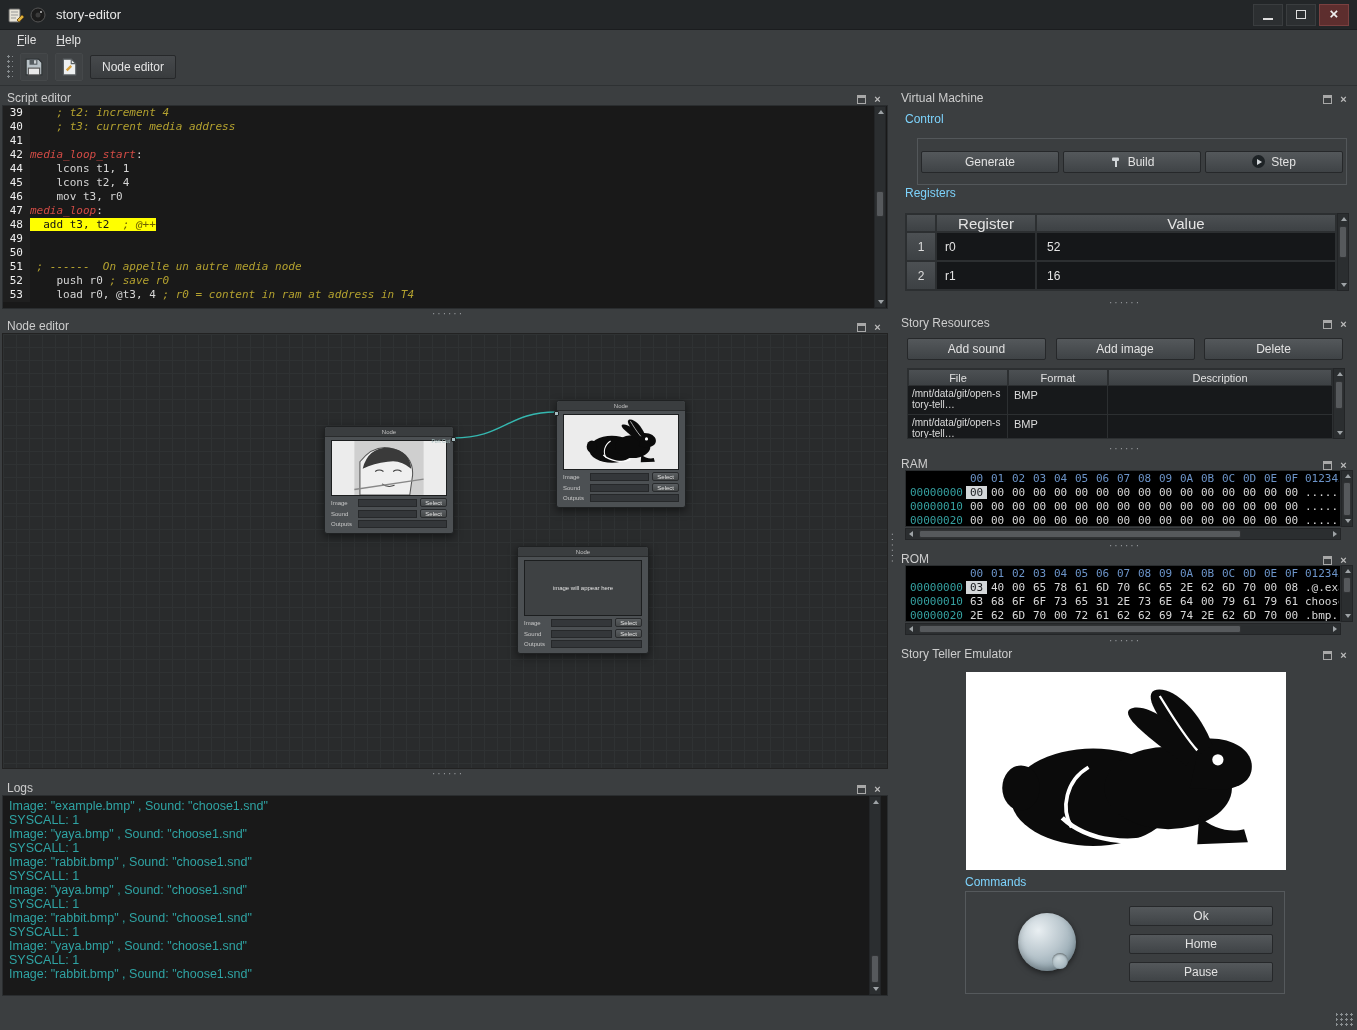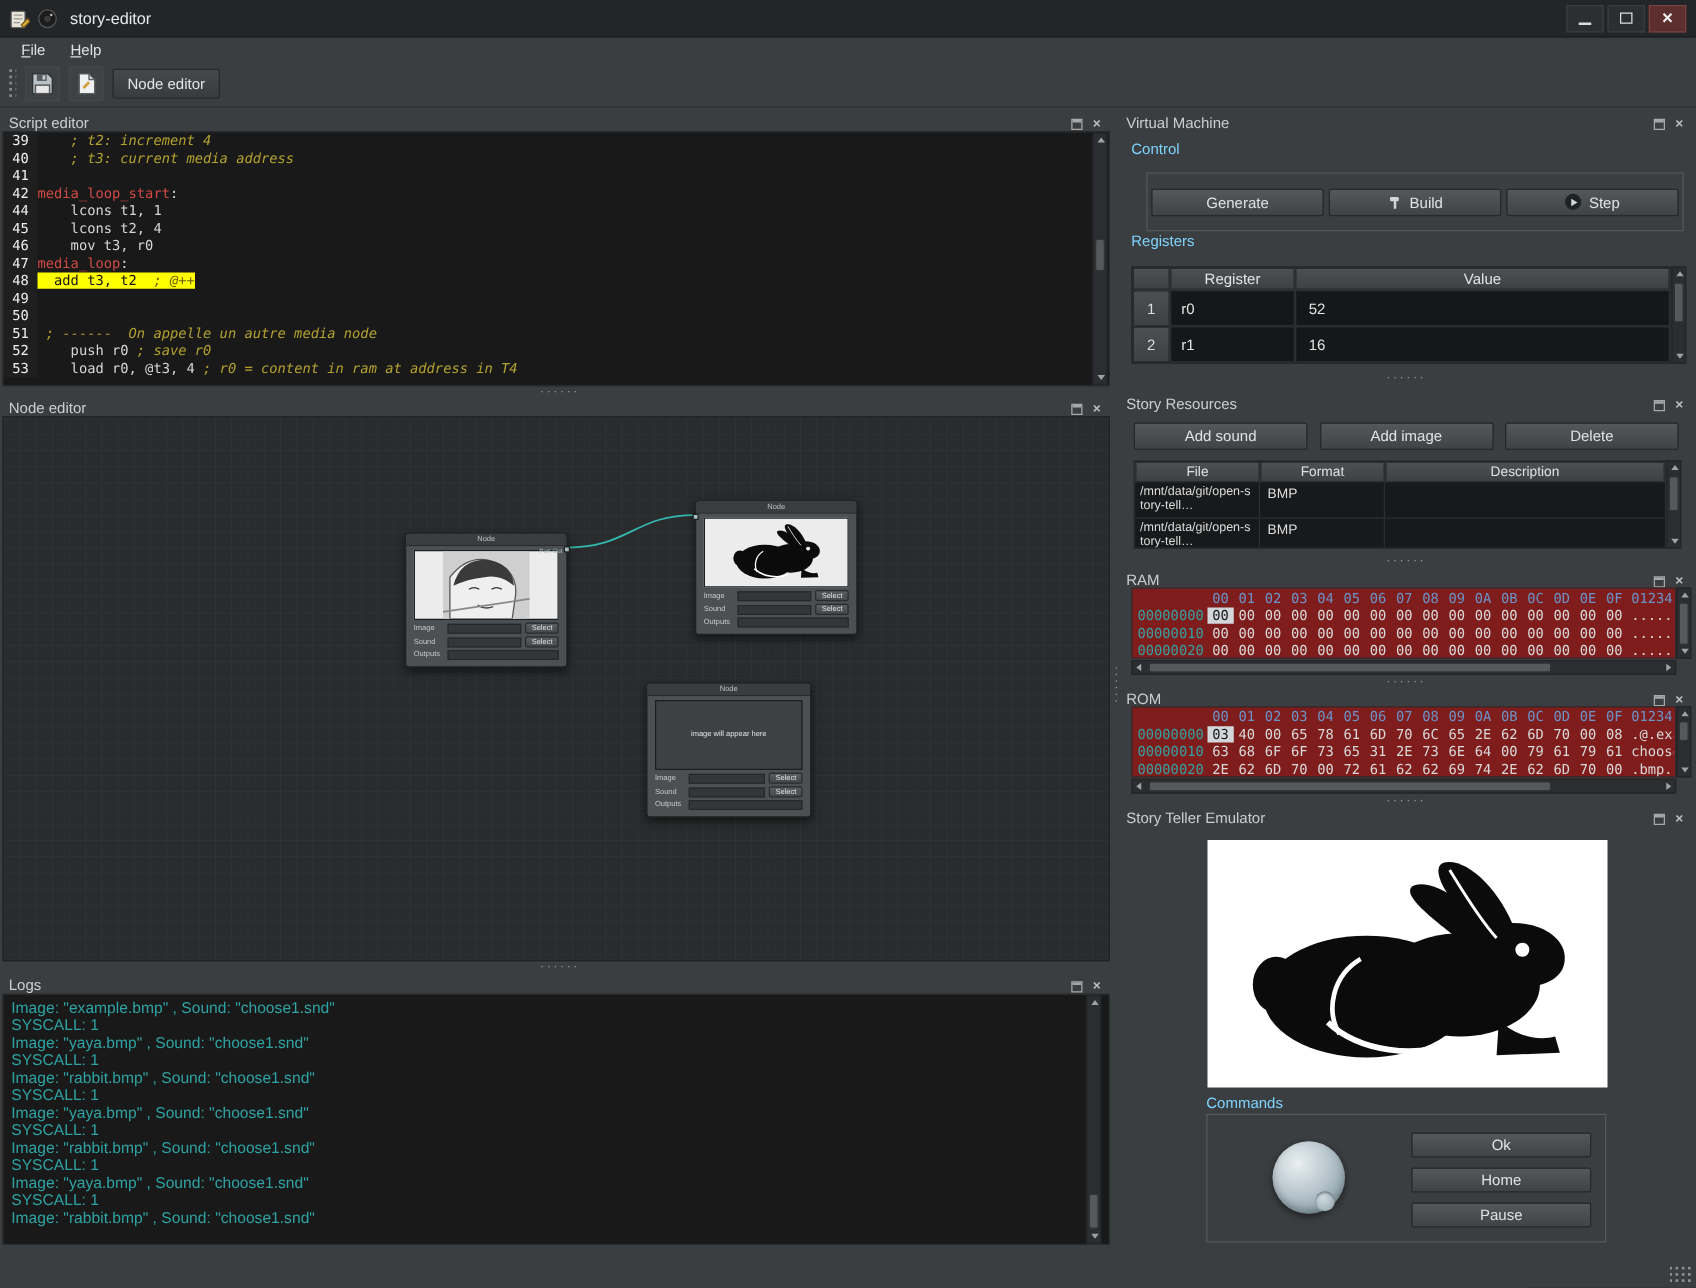--- a/index.html
+++ b/index.html
@@ -44,21 +44,21 @@
   .step-ic{width:13px;height:13px;border-radius:50%;background:#1e2326;display:inline-flex;align-items:center;justify-content:center;margin-right:6px}
   .step-ic::after{content:"";border-left:5px solid #d2d6d9;border-top:3px solid transparent;border-bottom:3px solid transparent;margin-left:1px}
   .build-ic{margin-right:6px;display:inline-flex}
 
   
   #script-body{position:absolute;left:2px;top:105px;width:886px;height:204px;background:#191919;border:1px solid #2a2d2f;overflow:hidden;font-family:"DejaVu Sans Mono",monospace;font-size:11px;line-height:14px}
   .code-line{display:flex;white-space:pre;height:14px}
   .gutter-num{width:27px;min-width:27px;text-align:right;padding-right:7px;color:#f0f0f0;background:#1f1f1f}
   .code-content{white-space:pre}
   .tok-comment{color:#b3a12f;font-style:italic}
-  .tok-label{color:#d14b45;}
+  .tok-label{color:#d14b45;font-style:italic}
   .tok-code{color:#d6d6d6}
   .code-content.hl .tok-code{background:#ffff00;color:#141414;font-style:normal}
   .code-content.hl .tok-comment{background:#ffff00;color:#6e6000}
 
   
   .vscroll{position:absolute;width:12px;background:#2b2e30;border:1px solid #232527}
   .vthumb{position:absolute;left:1px;width:8px;background:#56595c;border:1px solid #303234;border-radius:2px}
   .hscroll{position:absolute;height:12px;background:#2b2e30;border:1px solid #232527}
   .hthumb{position:absolute;top:1px;height:8px;background:#56595c;border:1px solid #303234;border-radius:2px}
   .arr{position:absolute;width:0;height:0}
@@ -88,37 +88,37 @@
   
   #vm-control-box{position:absolute;left:917px;top:138px;width:430px;height:47px;border:1px solid #53575a;display:flex;align-items:center;justify-content:space-between;padding:0 3px}
   #vm-control-box .btn{width:138px}
   .grp-label{position:absolute;font-size:12px;color:#7dd3fc}
   #reg-table{position:absolute;left:905px;top:213px;width:432px;border:1px solid #2c2f31;background:#151719;font-size:12px}
   .reg-row{display:flex;height:29px}
   .reg-row.reg-head{height:18px}
   .reg-idx{width:30px;display:flex;align-items:center;justify-content:center;background:linear-gradient(#4c5053,#3d4144);border:1px solid #2c2f31;color:#ddd}
   .reg-name{width:100px;display:flex;align-items:center;padding-left:8px;border:1px solid #2c2f31;color:#e4e4e4}
   .reg-val{flex:1;display:flex;align-items:center;padding-left:10px;border:1px solid #2c2f31;color:#e4e4e4}
-  .reg-head .reg-name,.reg-head .reg-val{background:linear-gradient(#4c5053,#3d4144);justify-content:center;padding-left:0;font-size:12px}
+  .reg-head .reg-name,.reg-head .reg-val{background:linear-gradient(#4c5053,#3d4144);justify-content:center;padding-left:0;font-size:15px}
   .reg-head .reg-idx{background:linear-gradient(#4c5053,#3d4144)}
 
   
   #res-buttons{position:absolute;left:907px;top:338px;width:436px;display:flex;justify-content:space-between}
   #res-buttons .btn{width:139px}
   #res-table{position:absolute;left:907px;top:368px;width:426px;height:71px;background:#17191b;border:1px solid #2c2f31;overflow:hidden}
   .res-head{display:flex;height:17px;font-size:11px}
   .res-hcell{display:flex;align-items:center;justify-content:center;background:linear-gradient(#4c5053,#3d4144);border:1px solid #2c2f31;color:#e0e0e0}
   .res-row{display:flex;min-height:29px;border-bottom:1px solid #2c2f31}
   .res-file{width:100px;font-size:10px;line-height:11px;padding:2px 4px;word-break:break-all;color:#dcdcdc;border-right:1px solid #2c2f31}
   .res-format{width:100px;font-size:11px;padding:3px 6px;color:#dcdcdc;border-right:1px solid #2c2f31}
   .res-desc{flex:1}
   .col-file{width:100px}.col-format{width:100px}.col-desc{flex:1}
 
   
-  .hexbox{position:absolute;left:905px;width:436px;height:57px;background:#7f1d1d;border:1px solid #2a2d2f;overflow:hidden;font-family:"DejaVu Sans Mono",monospace;font-size:11px}
+  .hexbox{position:absolute;left:905px;width:436px;height:57px;background:#000000;border:1px solid #2a2d2f;overflow:hidden;font-family:"DejaVu Sans Mono",monospace;font-size:11px}
   .hex-row{display:flex;height:14px;align-items:center;white-space:pre}
   .hex-addr{width:60px;min-width:60px;padding-left:4px;color:#35a0a0}
   .hex-byte{width:21px;min-width:21px;text-align:center;color:#d8d8d8}
   .hex-ascii{margin-left:3px;width:34px;overflow:hidden;white-space:nowrap;color:#d8d8d8}
   .hex-head .hex-byte,.hex-head .hex-ascii{color:#6b93c8}
   .hex-byte.sel{background:#d4d7d9;color:#15171a}
 
   
   #emu-screen{position:absolute;left:966px;top:672px;width:320px;height:198px;background:#ffffff;display:flex;align-items:center;justify-content:center}
   #commands-box{position:absolute;left:965px;top:891px;width:320px;height:103px;border:1px solid #55595c}

